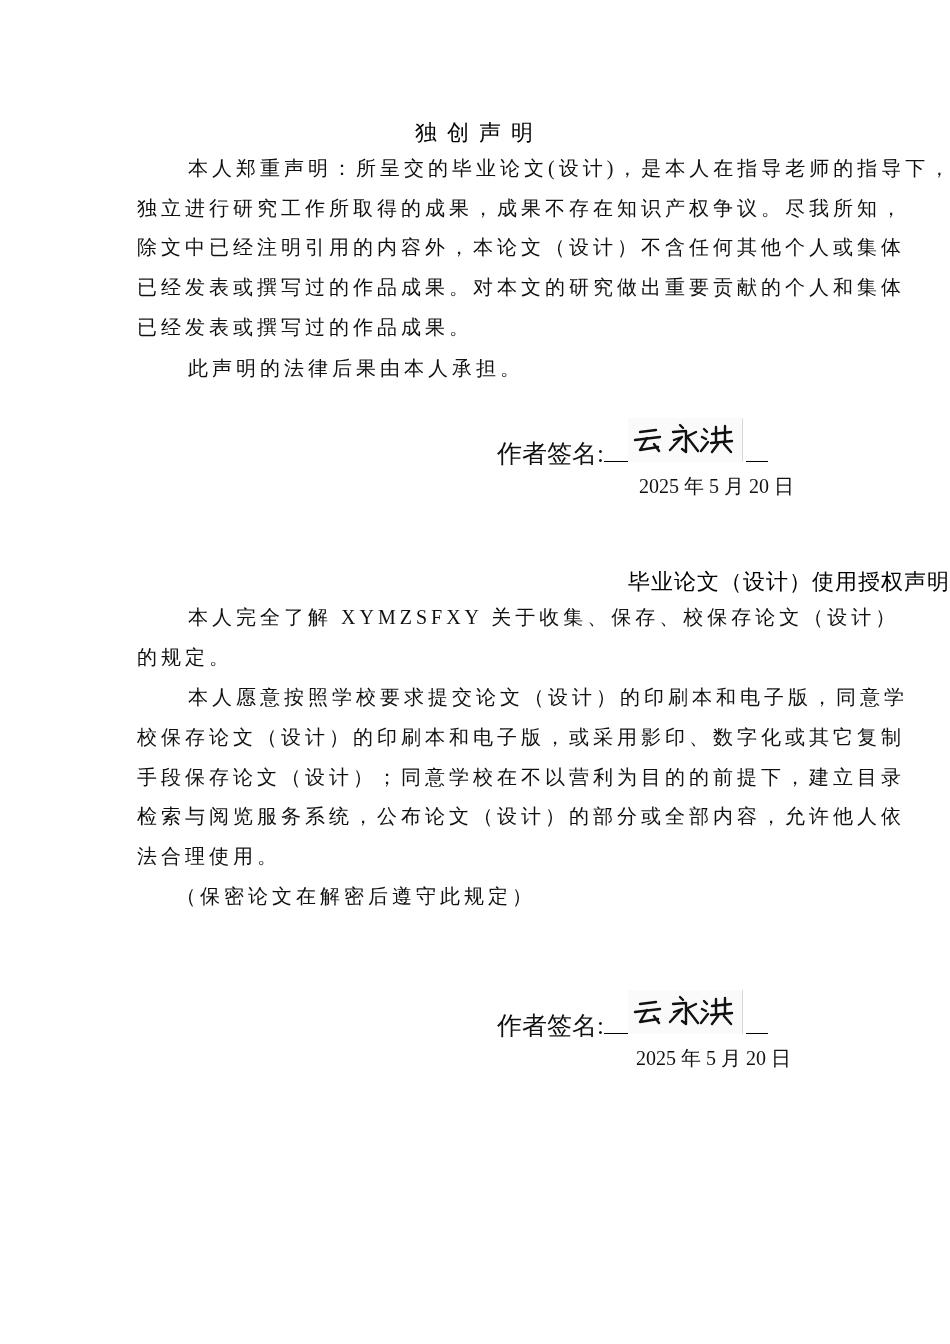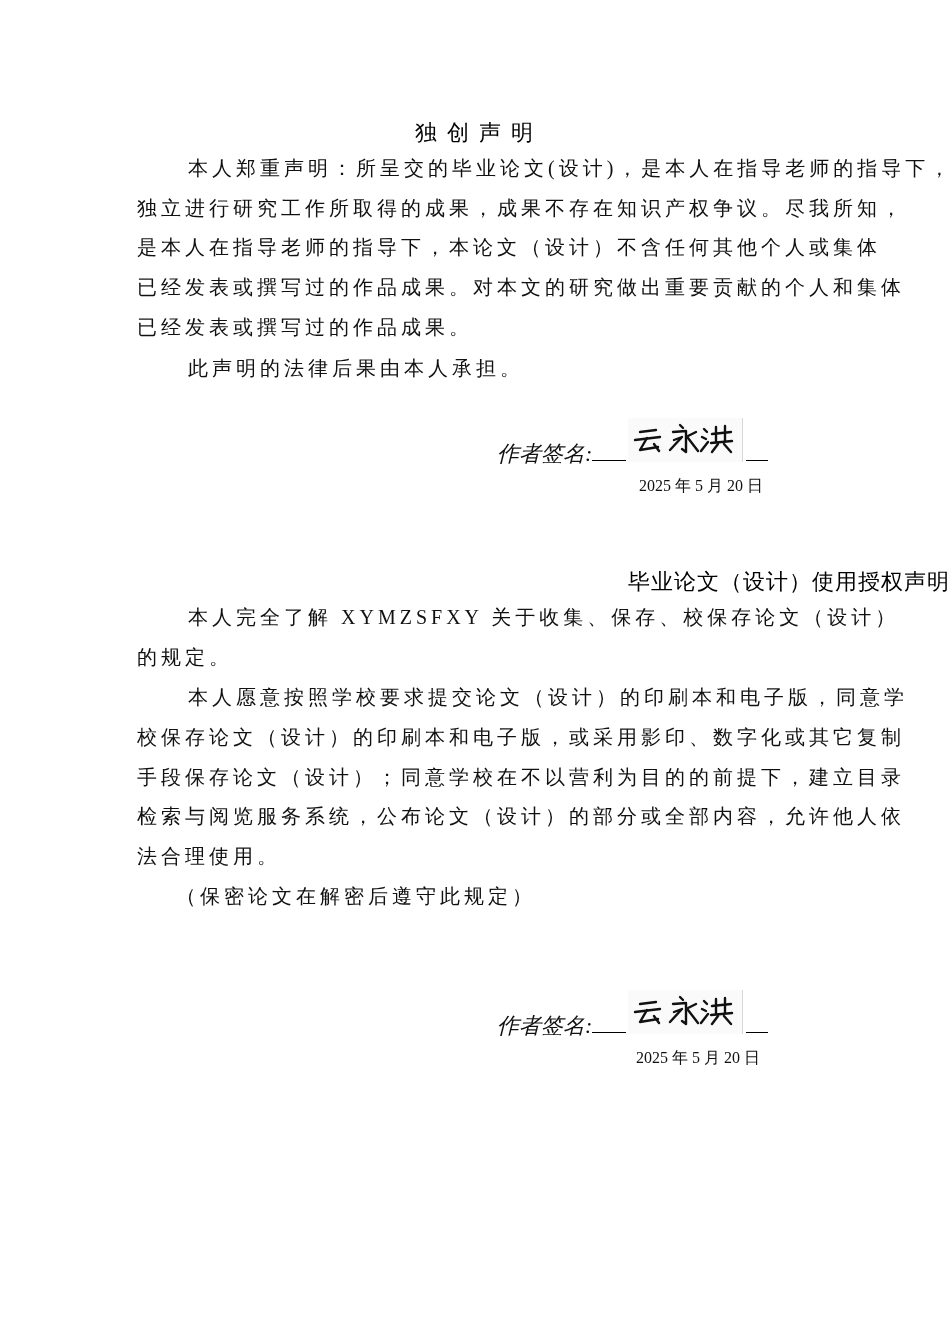--- a/index.html
+++ b/index.html
@@ -6,38 +6,38 @@
   body { width: 950px; height: 1344px; position: relative; overflow: hidden;
          font-family: "Liberation Serif", "DejaVu Serif", serif; color: #111111; }
   .page { position: absolute; left: 0; top: 0; width: 950px; height: 1344px; background: #fff; }
   .title { position: absolute; left: 0; width: 950px; text-align: center;
            font-family: "DejaVu Sans", "Liberation Sans", sans-serif; font-size: 22px; color: #000; }
   .title.t1 { top: 118px; letter-spacing: 10px; padding-left: 4px; }
   .title.t2 { top: 567px; letter-spacing: 1px; text-align: right; }
   .line { position: absolute; left: 137px; width: 730px; font-size: 20px; line-height: 28px;
           white-space: nowrap; letter-spacing: 4px; }
   .line.indent { left: 173px; margin-left: 15px; }
-  .sig-row { position: absolute; left: 497px; font-size: 22px; line-height: 28px; white-space: nowrap; font-style: italic; }
+  .sig-row { position: absolute; left: 497px; font-size: 25px; line-height: 28px; white-space: nowrap; }
   .sig-label { display: inline-block; }
   .uline { display: inline-block; width: 34px; border-bottom: 1.5px solid #000; height: 18px; vertical-align: baseline; }
   .uline.short { width: 22px; }
   .sig-box { position: absolute; width: 114px; height: 44px; background: #fafafa; border-right: 1px solid #d8d8d8; }
   .sig-box svg { position: absolute; left: 4px; top: 4px; }
-  .date { position: absolute; font-size: 16px; line-height: 28px; white-space: nowrap; text-align: center; }
+  .date { position: absolute; font-size: 20px; line-height: 28px; white-space: nowrap; text-align: center; }
 </style>
 </head>
 <body>
 
 <div class="page">
 
   <div class="title t1">独创声明</div>
 
   <div class="line indent" style="top:154px">本人郑重声明：所呈交的毕业论文(设计)，是本人在指导老师的指导下，</div>
   <div class="line" style="top:194px">独立进行研究工作所取得的成果，成果不存在知识产权争议。尽我所知，</div>
-  <div class="line" style="top:233px">是本人在指导老师的指导下，本论文（设计）不含任何其他个人或集体</div>
+  <div class="line" style="top:233px">除文中已经注明引用的内容外，本论文（设计）不含任何其他个人或集体</div>
   <div class="line" style="top:273px">已经发表或撰写过的作品成果。对本文的研究做出重要贡献的个人和集体</div>
   <div class="line" style="top:313px">已经发表或撰写过的作品成果。</div>
   <div class="line indent" style="top:354px">此声明的法律后果由本人承担。</div>
 
   <div class="sig-row" style="top:440px">
     <span class="sig-label">作者签名:</span><span class="uline"></span>
   </div>
   <div class="sig-box" style="left:628px; top:418px">
     <svg width="104" height="36" viewBox="0 0 104 36">
       <g fill="none" stroke="#111" stroke-width="2.4" stroke-linecap="round" stroke-linejoin="round">

